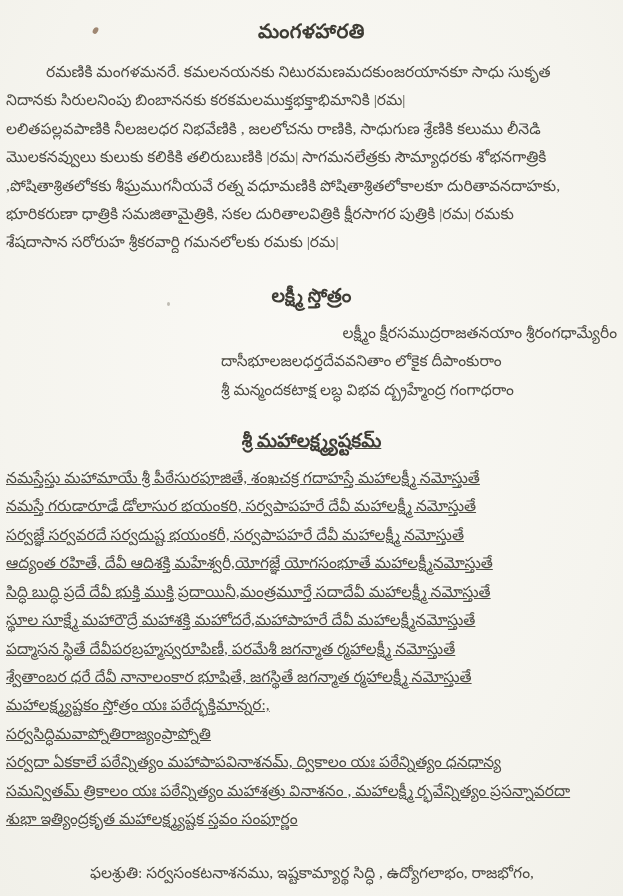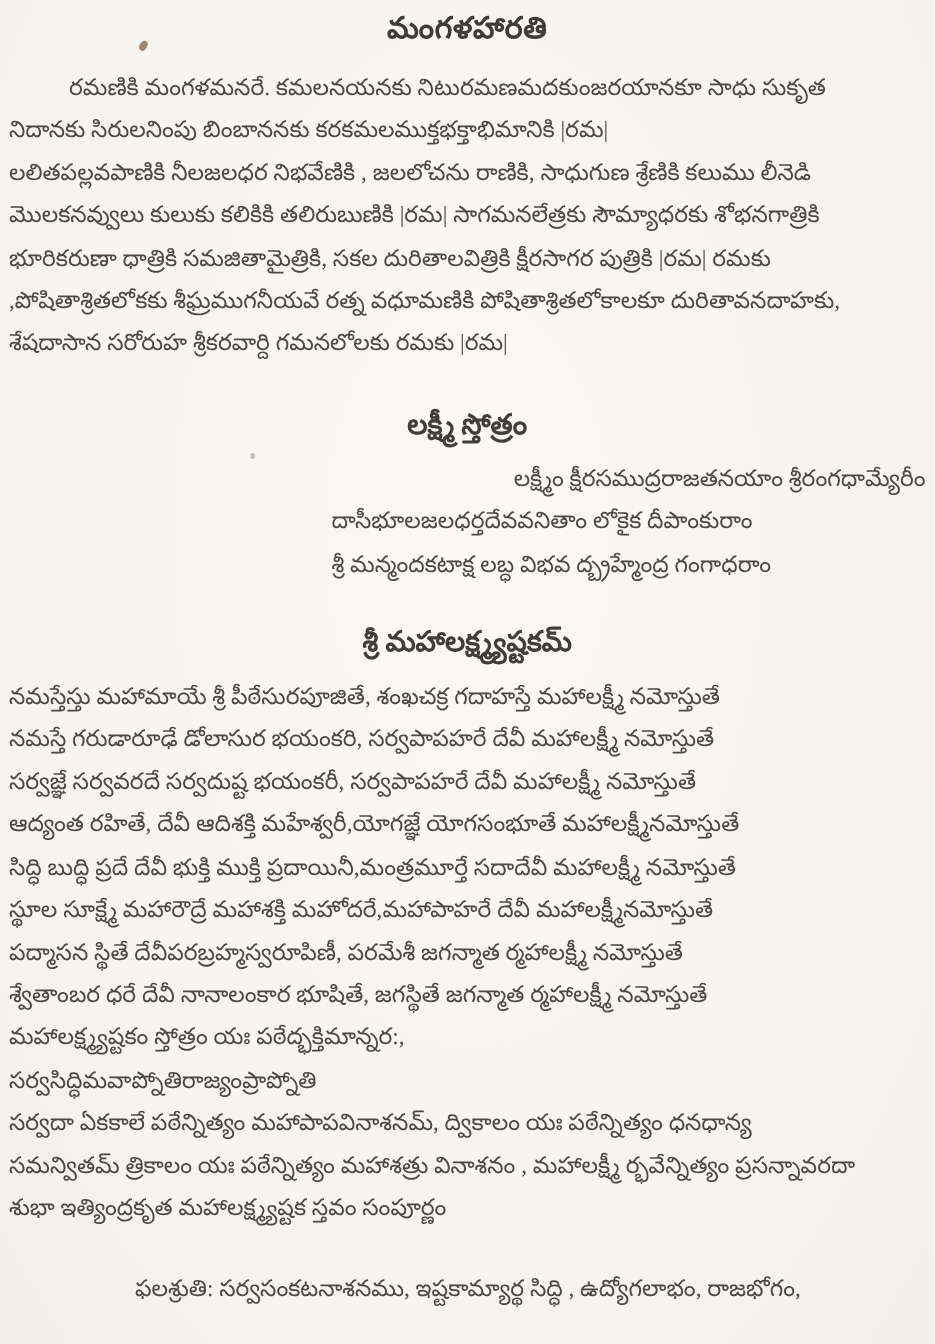--- a/index.html
+++ b/index.html
@@ -6,21 +6,21 @@
   .page {
     position: relative;
     width: 623px;
     height: 896px;
     background: #f7f6f1;
     background-image: radial-gradient(ellipse at 50% 40%, #faf9f5 0%, #f5f4ee 70%, #f1f0e9 100%);
     color: #4a4840;
     font-family: "Liberation Serif", "DejaVu Serif", serif;
     overflow: hidden;
     box-sizing: border-box;
-    padding: 6px 6px 0 6px;
+    padding: 18px 6px 0 6px;
   }
   .doc-title {
     margin: 2px 0 10px 0;
     text-align: center;
     font-size: 20px;
     font-weight: 600;
     color: #3e3c35;
     letter-spacing: 0.5px;
   }
   .section-title {
@@ -41,21 +41,21 @@
   .para-mangala { margin-bottom: 28px; }
   .para-mangala .tline:first-child { padding-left: 40px; }
   .stotram-block { margin: 0 0 26px 0; }
   .shloka {
     padding-left: 215px;
   }
   .shloka-first {
     position: relative;
     text-align: right;
   }
-  .ashtakam-block { margin-bottom: 2px; }
+  .ashtakam-block { margin-bottom: 2px; text-decoration: underline; }
   .para-phala { margin-top: 26px; }
   .para-phala .tline:first-child { padding-left: 84px; }
   .speck {
     position: absolute;
     border-radius: 50%;
     pointer-events: none;
   }
   .speck-1 {
     left: 93px; top: 27px; width: 5px; height: 7px;
     background: #8a6c52; opacity: 0.8;
@@ -74,22 +74,22 @@
   <span class="speck speck-1"></span>
   <span class="speck speck-2"></span>
 
   <h1 class="doc-title">మంగళహారతి</h1>
 
   <div class="para para-mangala">
     <div class="tline">రమణికి మంగళమనరే.  కమలనయనకు నిటురమణమదకుంజరయానకూ సాధు సుకృత</div>
     <div class="tline">నిదానకు సిరులనింపు బింబాననకు కరకమలముక్తభక్తాభిమానికి |రమ|</div>
     <div class="tline">లలితపల్లవపాణికి నీలజలధర నిభవేణికి , జలలోచను రాణికి, సాధుగుణ శ్రేణికి కలుము లీనెడి</div>
     <div class="tline">మొలకనవ్వులు కులుకు కలికికి తలిరుబుణికి |రమ| సాగమనలేత్రకు సౌమ్యాధరకు శోభనగాత్రికి</div>
+    <div class="tline">,పోషితాశ్రితలోకకు శీఘ్రముగనీయవే రత్న వధూమణికి పోషితాశ్రితలోకాలకూ దురితావనదాహకు,</div>
     <div class="tline">భూరికరుణా ధాత్రికి సమజితామైత్రికి, సకల దురితాలవిత్రికి క్షీరసాగర పుత్రికి  |రమ| రమకు</div>
-    <div class="tline">,పోషితాశ్రితలోకకు శీఘ్రముగనీయవే రత్న వధూమణికి పోషితాశ్రితలోకాలకూ దురితావనదాహకు,</div>
     <div class="tline">శేషదాసాన సరోరుహ శ్రీకరవార్ది గమనలోలకు రమకు  |రమ|</div>
   </div>
 
   <div class="stotram-block">
     <h2 class="section-title">లక్ష్మీ స్తోత్రం</h2>
     <div class="shloka">
       <div class="tline shloka-first">
         
         <span>లక్ష్మీం క్షీరసముద్రరాజతనయాం శ్రీరంగధామ్యేరీం</span>
       </div>

